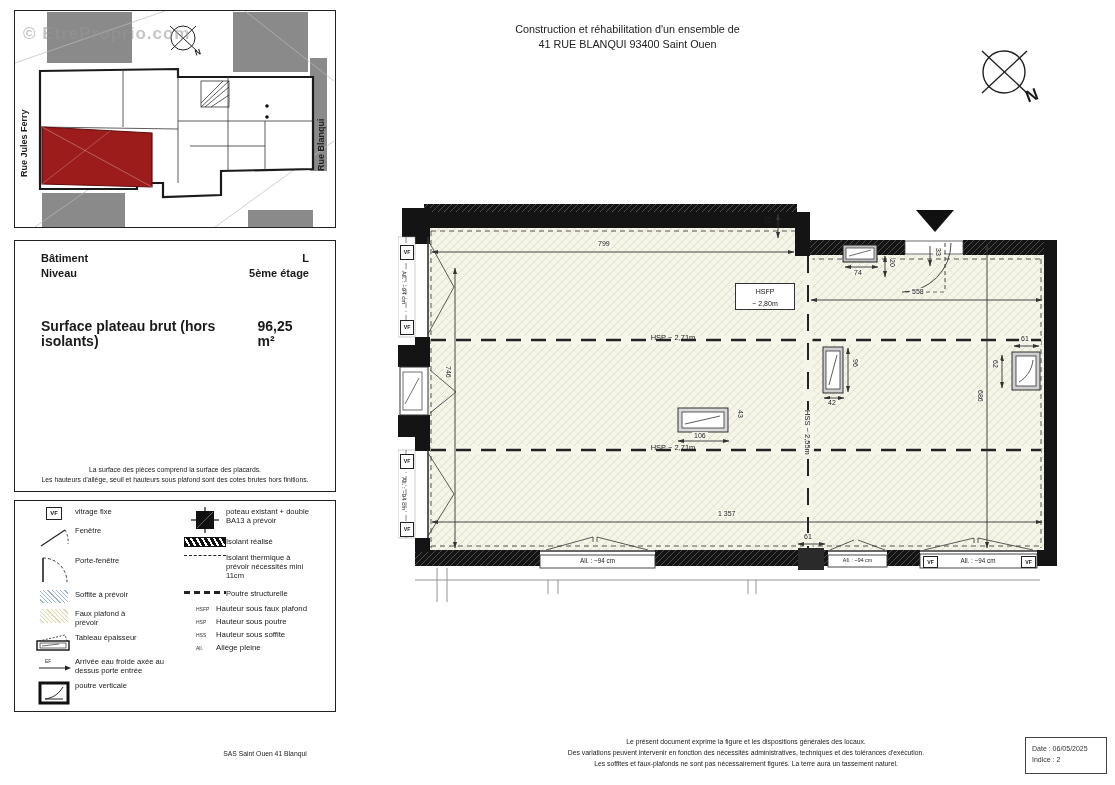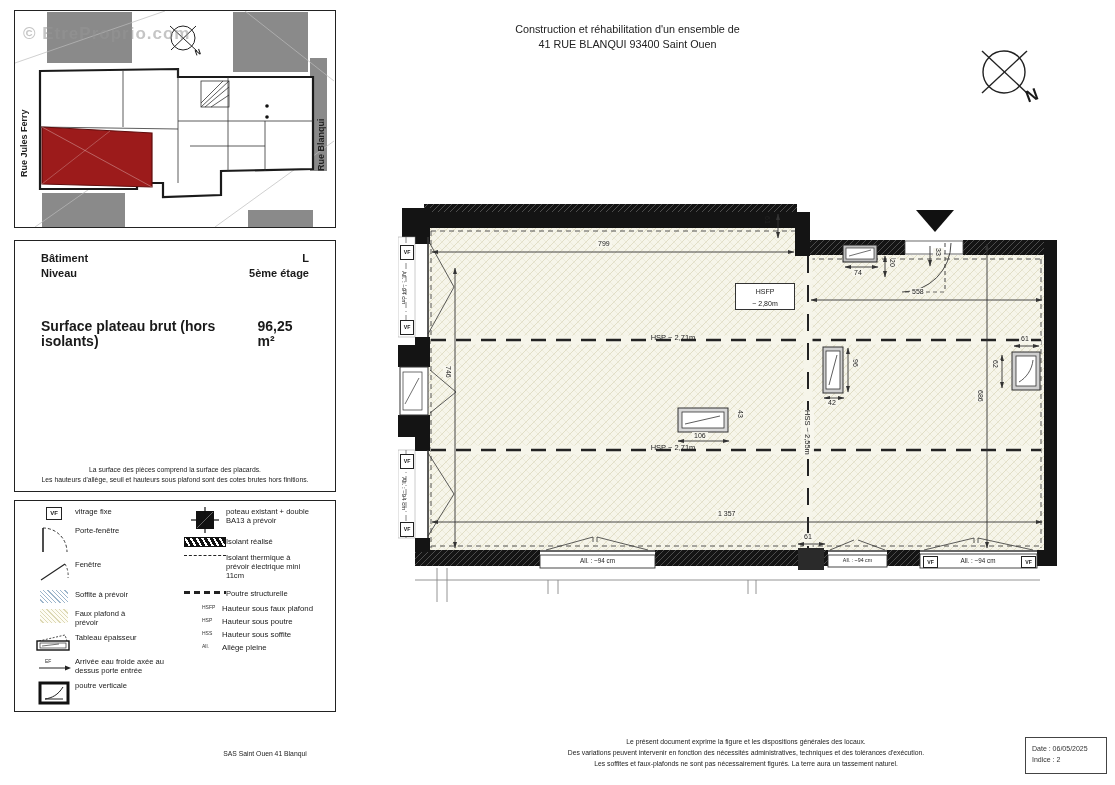--- a/index.html
+++ b/index.html
@@ -23,21 +23,21 @@
   .litem{display:flex;margin-bottom:6px;}
   .lsym{width:42px;display:flex;justify-content:center;flex-shrink:0;}
   .llab{line-height:9px;}
   .vfbox{border:1px solid #222;background:#fff;font-size:6px;font-weight:bold;width:14px;height:11px;text-align:center;line-height:11px;}
   .hatchblue{width:28px;height:13px;background:repeating-linear-gradient(45deg,#fff,#fff 2px,#9db6cc 2px,#9db6cc 3px);}
   .hatchcream{width:28px;height:14px;background:repeating-linear-gradient(45deg,#fdfcf4,#fdfcf4 2px,#ddd8b4 2px,#ddd8b4 3px);}
   .isoreal{width:42px;height:8px;border:1px solid #111;background:repeating-linear-gradient(60deg,#111,#111 3px,#fff 3px,#fff 5px);}
   .dline{width:42px;border-top:1.6px dashed #222;margin:2px 0;}
   .sline{width:42px;border-top:1.6px solid #222;margin:2.5px 0;}
   .ddot{width:42px;height:3px;background:repeating-linear-gradient(90deg,#222 0 6px,transparent 6px 10px);margin:1.5px 0;}
-  .abrow{display:flex;margin:4px 0 0 18px;}
+  .abrow{display:flex;align-items:center;margin:4px 0 0 12px;}
   .ab{font-size:5px;color:#333;width:20px;flex-shrink:0;}
   .ablab{font-size:7.8px;}
   
   #header-title{left:455px;top:22px;width:345px;text-align:center;font-size:10.8px;line-height:14.5px;color:#222;}
   #footer-notes{left:540px;top:736px;width:412px;text-align:center;font-size:6.8px;line-height:11px;color:#222;}
   #company{left:190px;top:750px;width:150px;text-align:center;font-size:6.8px;color:#222;}
   #date-box{left:1025px;top:737px;width:82px;height:37px;border:1px solid #444;font-size:7px;color:#333;padding:5px 0 0 6px;box-sizing:border-box;line-height:11px;}
   
   #floor-plan{left:398px;top:198px;width:665px;height:410px;}
   .pl{position:absolute;font-size:7px;color:#222;white-space:nowrap;}
@@ -133,37 +133,37 @@
 
 <div id="legend" class="panel">
   <div class="lcols">
     <div class="lcol1">
       <div class="litem">
         <span class="lsym">
             <span class="vfbox">VF</span>
           </span>
         <span class="llab">vitrage fixe</span>
       </div>
+      <div class="litem" style="height:24px;">
+        <span class="lsym">
+            <svg width="30" height="22">
+          <line x1="2" y1="20" x2="26" y2="4" stroke="#222" stroke-width="1.1"></line>
+          <path d="M26,4 A22,22 0 0 1 29,18" fill="none" stroke="#222" stroke-width="0.8" stroke-dasharray="2.5 2"></path>
+        </svg>
+          </span>
+        <span class="llab">Fenêtre</span>
+      </div>
       <div class="litem" style="height:28px;">
         <span class="lsym">
             <svg width="30" height="28">
           <line x1="4" y1="2" x2="4" y2="26" stroke="#222" stroke-width="1.6"></line>
           <path d="M4,2 A24,24 0 0 1 28,26" fill="none" stroke="#222" stroke-width="0.9" stroke-dasharray="3 2"></path>
         </svg>
           </span>
         <span class="llab">Porte-fenêtre</span>
-      </div>
-      <div class="litem" style="height:24px;">
-        <span class="lsym">
-            <svg width="30" height="22">
-          <line x1="2" y1="20" x2="26" y2="4" stroke="#222" stroke-width="1.1"></line>
-          <path d="M26,4 A22,22 0 0 1 29,18" fill="none" stroke="#222" stroke-width="0.8" stroke-dasharray="2.5 2"></path>
-        </svg>
-          </span>
-        <span class="llab">Fenêtre</span>
       </div>
       <div class="litem">
         <span class="lsym">
             <span class="hatchblue"></span>
           </span>
         <span class="llab">Soffite à prévoir</span>
       </div>
       <div class="litem">
         <span class="lsym">
             <span class="hatchcream"></span>
@@ -217,21 +217,21 @@
       <div class="litem">
         <span class="lsym">
             <span class="isoreal"></span>
           </span>
         <span class="llab">Isolant réalisé</span>
       </div>
       <div class="litem" style="height:30px;">
         <span class="lsym">
             <span><span class="dline"></span><span class="dline" style="display:block;"></span></span>
           </span>
-        <span class="llab" style="width:88px;">Isolant thermique à prévoir électrique mini 11cm</span>
+        <span class="llab" style="width:88px;">Isolant thermique à prévoir nécessités mini 11cm</span>
       </div>
       <div class="litem">
         <span class="lsym">
             <span><span class="ddot"></span><span class="ddot" style="display:block;"></span></span>
           </span>
         <span class="llab">Poutre structurelle</span>
       </div>
       <div class="abrow">
         <span class="ab">HSFP</span>
         <span class="ablab">Hauteur sous faux plafond</span>

